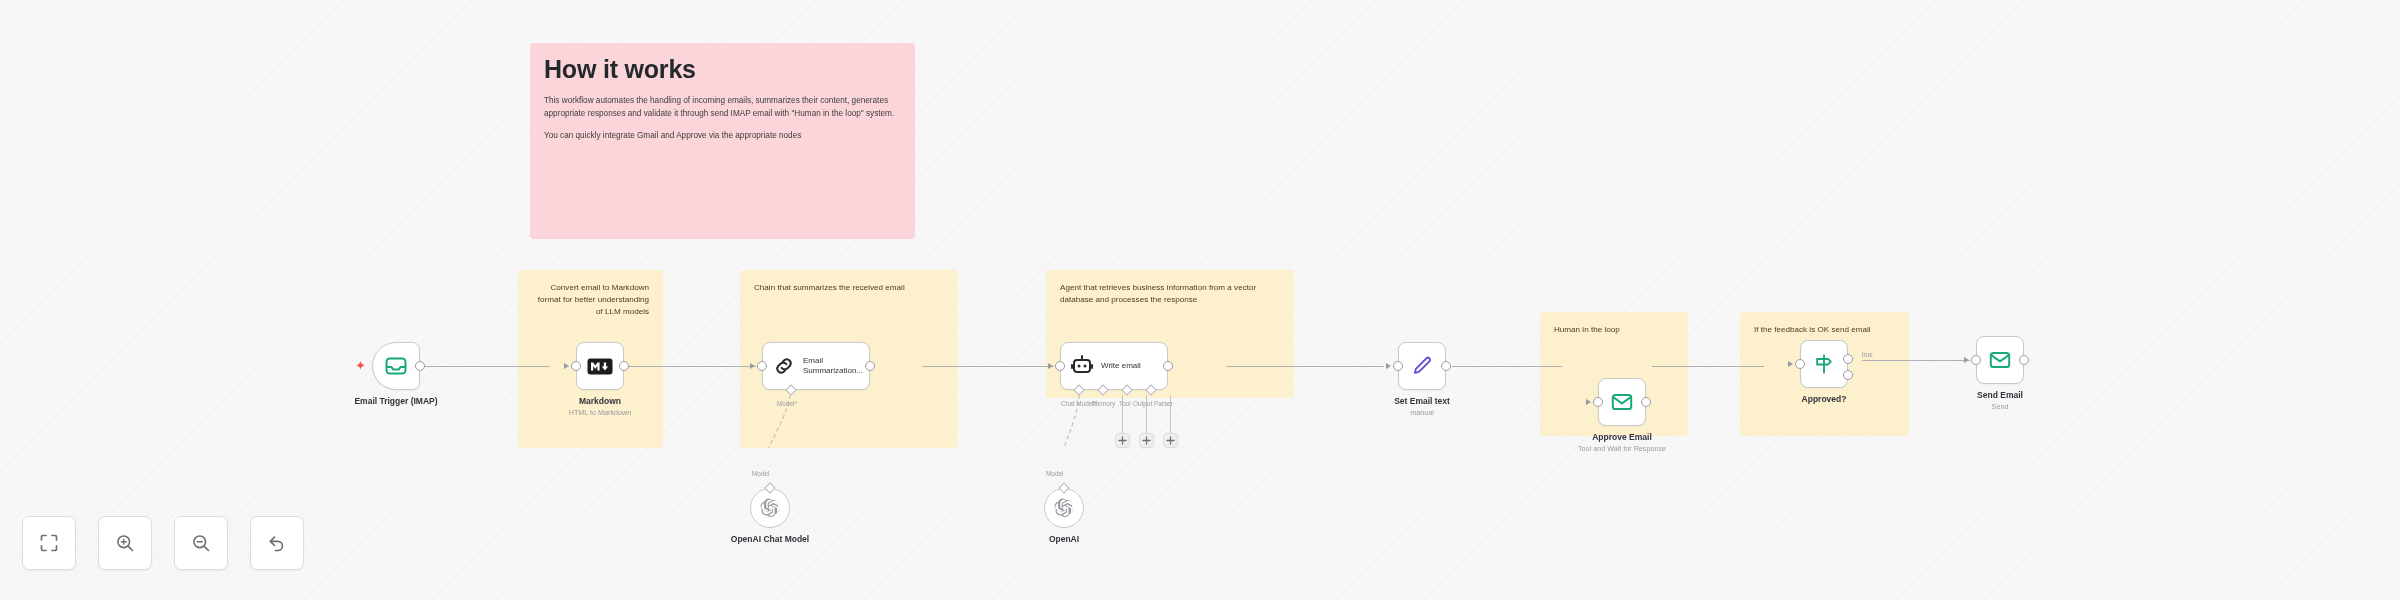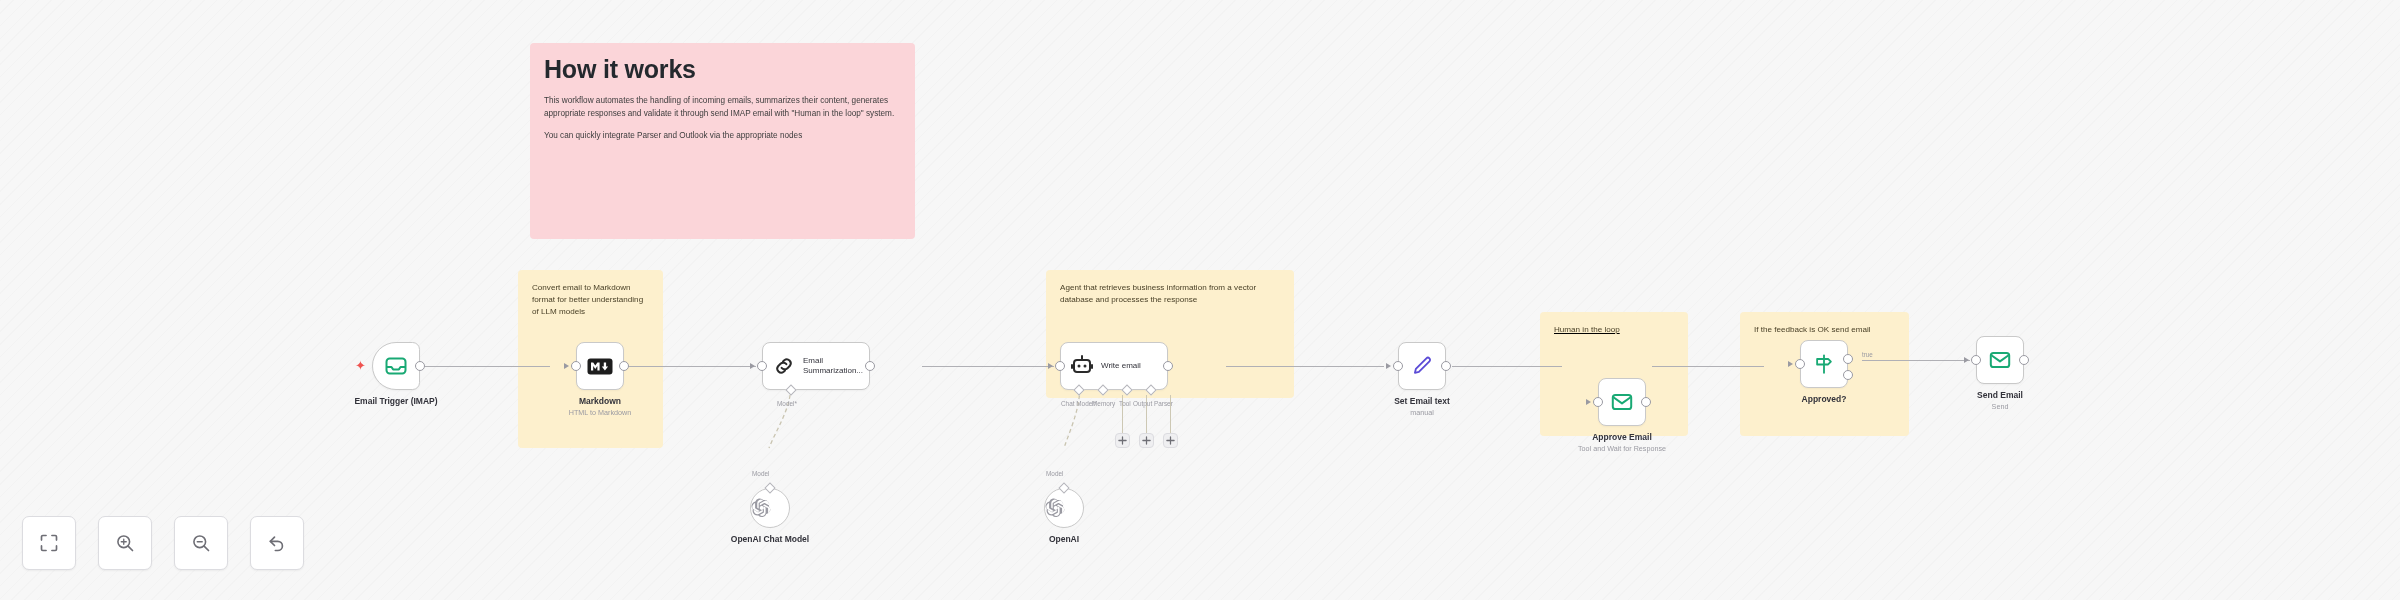--- a/index.html
+++ b/index.html
@@ -107,20 +107,21 @@
 
   
   .node-circle {
     position: absolute;
     width: 40px; height: 40px;
     border-radius: 50%;
     background: #ffffff;
     border: 1px solid #c9c9c9;
     display: flex;
     align-items: center;
+    justify-content: center;
   }
 
   
   .port {
     position: absolute;
     width: 10px; height: 10px;
     border-radius: 50%;
     background: #ffffff;
     border: 1.5px solid #9a9aa2;
     top: 50%;
@@ -235,33 +236,36 @@
   .icon-svg { display: block; }
 </style>
 </head>
 <body>
 
 <div id="canvas">
 
   <div class="sticky pink" style="left:530px; top:43px; width:385px; height:196px;">
     <div class="sticky-title">How it works</div>
     <div class="sticky-para">This workflow automates the handling of incoming emails, summarizes their content, generates appropriate responses and validate it through send IMAP email with "Human in the loop" system.</div>
-    <div class="sticky-para">You can quickly integrate Parser and Outlook via the appropriate nodes</div>
-  </div>
-
-  <div class="sticky yellow" style="left:518px; top:270px; width:145px; height:178px;">
+    <div class="sticky-para">You can quickly integrate Gmail and Approve via the appropriate nodes</div>
+  </div>
+
+  <div class="sticky yellow" style="left:518px; top:270px; width:145px; height:178px;text-align:right;">
     <div class="sticky-note-text">Convert email to Markdown format for better understanding of LLM models</div>
   </div>
 
+  <div class="sticky yellow" style="left:740px; top:270px; width:218px; height:178px;">
+    <div class="sticky-note-text">Chain that summarizes the received email</div>
+  </div>
 
   <div class="sticky yellow" style="left:1046px; top:270px; width:248px; height:128px;">
     <div class="sticky-note-text">Agent that retrieves business information from a vector database and processes the response</div>
   </div>
 
-  <div class="sticky yellow" style="left:1540px; top:312px; width:148px; height:124px;text-decoration:underline;">
+  <div class="sticky yellow" style="left:1540px; top:312px; width:148px; height:124px;">
     <div class="sticky-note-text">Human in the loop</div>
   </div>
 
   <div class="sticky yellow" style="left:1740px; top:312px; width:169px; height:124px;">
     <div class="sticky-note-text">If the feedback is OK send email</div>
   </div>
 
   <div class="wire" style="left:420px; top:366px; width:130px;"></div>
   <div class="wire" style="left:624px; top:366px; width:132px;"></div>
   <div class="wire" style="left:922px; top:366px; width:132px;"></div>

